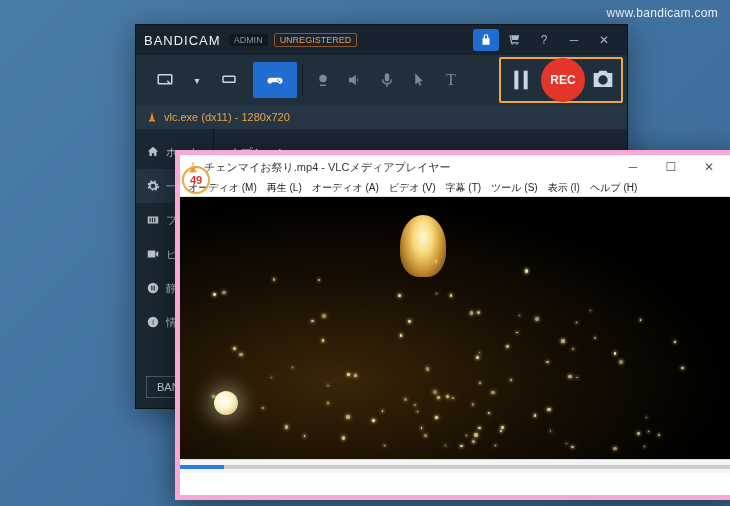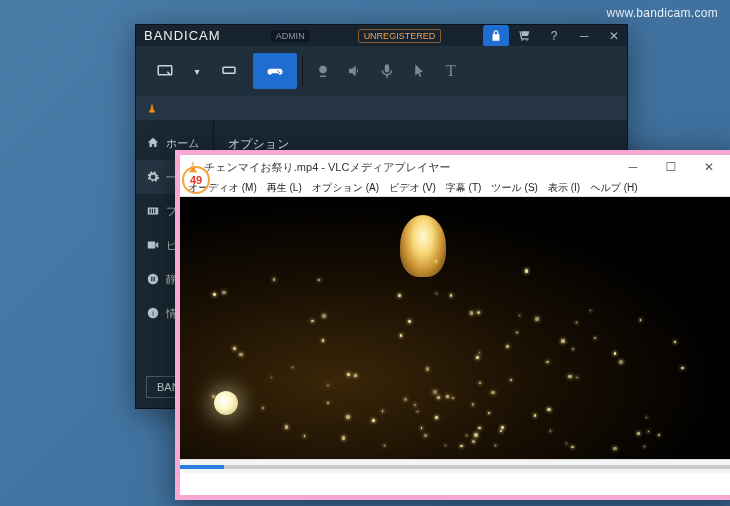--- a/index.html
+++ b/index.html
@@ -9,21 +9,21 @@
     font-family: "Meiryo", "Yu Gothic", sans-serif;
     position: relative; overflow: hidden; color: #fff;
   }
   .watermark { position: absolute; top: 6px; right: 12px; color: #e8f0f8; font-size: 12px; font-weight: 500; letter-spacing: .3px; }
   
   .bandicam {
     position: absolute; left: 135px; top: 24px; width: 493px; height: 385px;
     background: #1a2833; border: 1px solid #0d1318;
     box-shadow: 0 6px 30px rgba(0,0,0,.4);
   }
-  .bc-titlebar { height: 21px; background: #17232e; display: flex; align-items: center; padding: 0 8px; gap: 42px; }
+  .bc-titlebar { height: 30px; background: #17232e; display: flex; align-items: center; padding: 0 8px; }
   .bc-logo { font-weight: 700; font-size: 13px; letter-spacing: 1px; color: #f0f0f0;}
   .bc-logo span { font-weight:400;}
   .bc-admin { margin-left: 8px; font-size: 9px; background: #0f1820; color:#89a; padding: 1px 5px; border-radius:2px;}
   .bc-unreg { margin-left: 6px; font-size: 9px; color:#f39d4f; padding: 1px 5px; border:1px solid #8a5a2a; border-radius:2px;}
   .bc-tright { margin-left:auto; display:flex; gap:0;}
   .bc-tbtn { width:30px; height:30px; display:flex; align-items:center; justify-content:center; color:#a8bac6; font-size:12px;}
   .bc-tbtn svg { width:14px; height:14px; }
   .bc-lock { background:#1f6dd0; color:#fff; width:26px; height:22px; border-radius:3px; margin-top:4px;}
   
   .bc-toolbar { height:50px; background:#202f3c; display:flex; align-items:center; padding:0 6px; position:relative;}
@@ -137,27 +137,42 @@
         <svg viewBox="0 0 24 24" fill="currentColor">
           <path d="M12 14a3 3 0 0 0 3-3V6a3 3 0 0 0-6 0v5a3 3 0 0 0 3 3zm5-3a5 5 0 0 1-10 0H5a7 7 0 0 0 6 6.9V21h2v-3.1A7 7 0 0 0 19 11h-2z"></path>
         </svg>
       </div>
     <div class="bc-tool">
         <svg viewBox="0 0 24 24" fill="currentColor">
           <path d="M7 3l10 10-4 1 2 5-2 1-2-5-4 3V3z"></path>
         </svg>
       </div>
     <div class="bc-tool" style="font-size:16px;font-family:serif;">T</div>
+    <div class="bc-rec-cluster">
+      <div class="bc-pause">
+          <svg viewBox="0 0 24 24" fill="currentColor">
+            <rect x="7" y="5" width="3" height="14"></rect>
+            <rect x="14" y="5" width="3" height="14"></rect>
+          </svg>
+        </div>
+      <div class="bc-rec">REC</div>
+      <div class="bc-shot">
+          <svg viewBox="0 0 24 24" fill="currentColor">
+            <path d="M9 4l-1 2H4v12h16V6h-4l-1-2H9zm3 4a4 4 0 1 1 0 8 4 4 0 0 1 0-8z"></path>
+          </svg>
+        </div>
+    </div>
   </div>
 
   <div class="bc-target">
     <svg class="bc-vlc-cone" viewBox="0 0 24 24">
         <path fill="#f28a1a" d="M12 2l4 16H8L12 2z"></path>
         <rect x="6" y="18" width="12" height="3" fill="#f28a1a"></rect>
       </svg>
+    <span>vlc.exe (dx11) - 1280x720</span>
   </div>
 
   <div class="bc-body">
     <div class="bc-sidebar">
       <div class="bc-side">
           <svg viewBox="0 0 24 24" fill="currentColor">
             <path d="M12 3l9 8h-3v8h-4v-5h-4v5H6v-8H3l9-8z"></path>
           </svg>
           <span>ホーム</span>
         </div>
@@ -216,21 +231,21 @@
     <span>チェンマイお祭り.mp4 - VLCメディアプレイヤー</span>
     <div class="vlc-winbtns">
       <div class="vlc-wbtn">─</div>
       <div class="vlc-wbtn">☐</div>
       <div class="vlc-wbtn">✕</div>
     </div>
   </div>
   <div class="vlc-menu">
     <span>オーディオ (M)</span>
     <span>再生 (L)</span>
-    <span>オプション (A)</span>
+    <span>オーディオ (A)</span>
     <span>ビデオ (V)</span>
     <span>字幕 (T)</span>
     <span>ツール (S)</span>
     <span>表示 (I)</span>
     <span>ヘルプ (H)</span>
   </div>
   <div class="vlc-video">
     <div class="moon"></div>
     <div class="big-lantern"></div>
 

